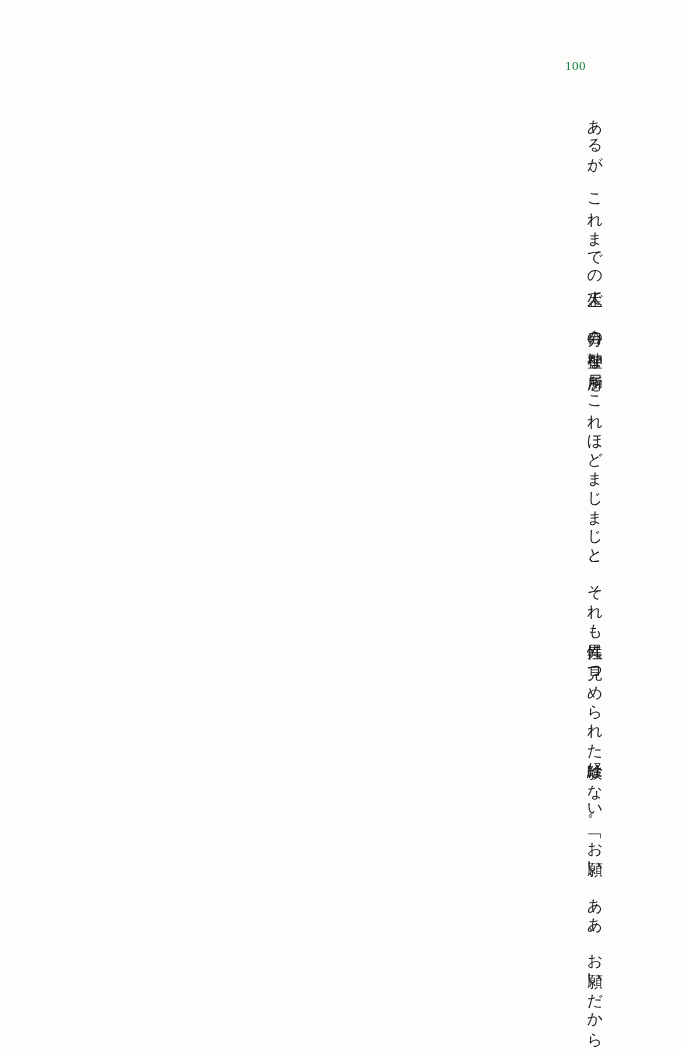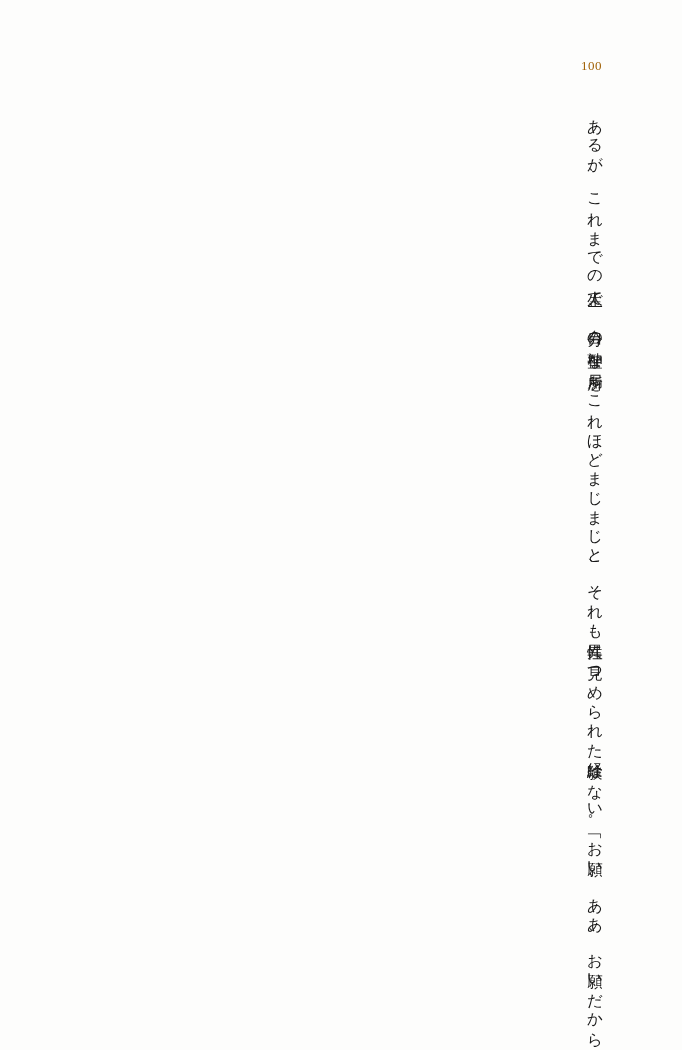--- a/index.html
+++ b/index.html
@@ -16,24 +16,24 @@
   }
   .page {
     position: relative;
     width: 682px;
     height: 1050px;
     background: #fdfdfc;
   }
   .page-number {
     position: absolute;
     top: 58px;
-    right: 80px;
+    right: 96px;
     font-size: 13px;
     font-family: "Liberation Serif", serif;
-    color: #a16207;
+    color: #15803d;
     letter-spacing: 0.5px;
   }
   .text-block {
     position: absolute;
     top: 108px;
     right: 72px;
     left: 72px;
     height: 858px;
     writing-mode: vertical-rl;
     text-orientation: upright;

